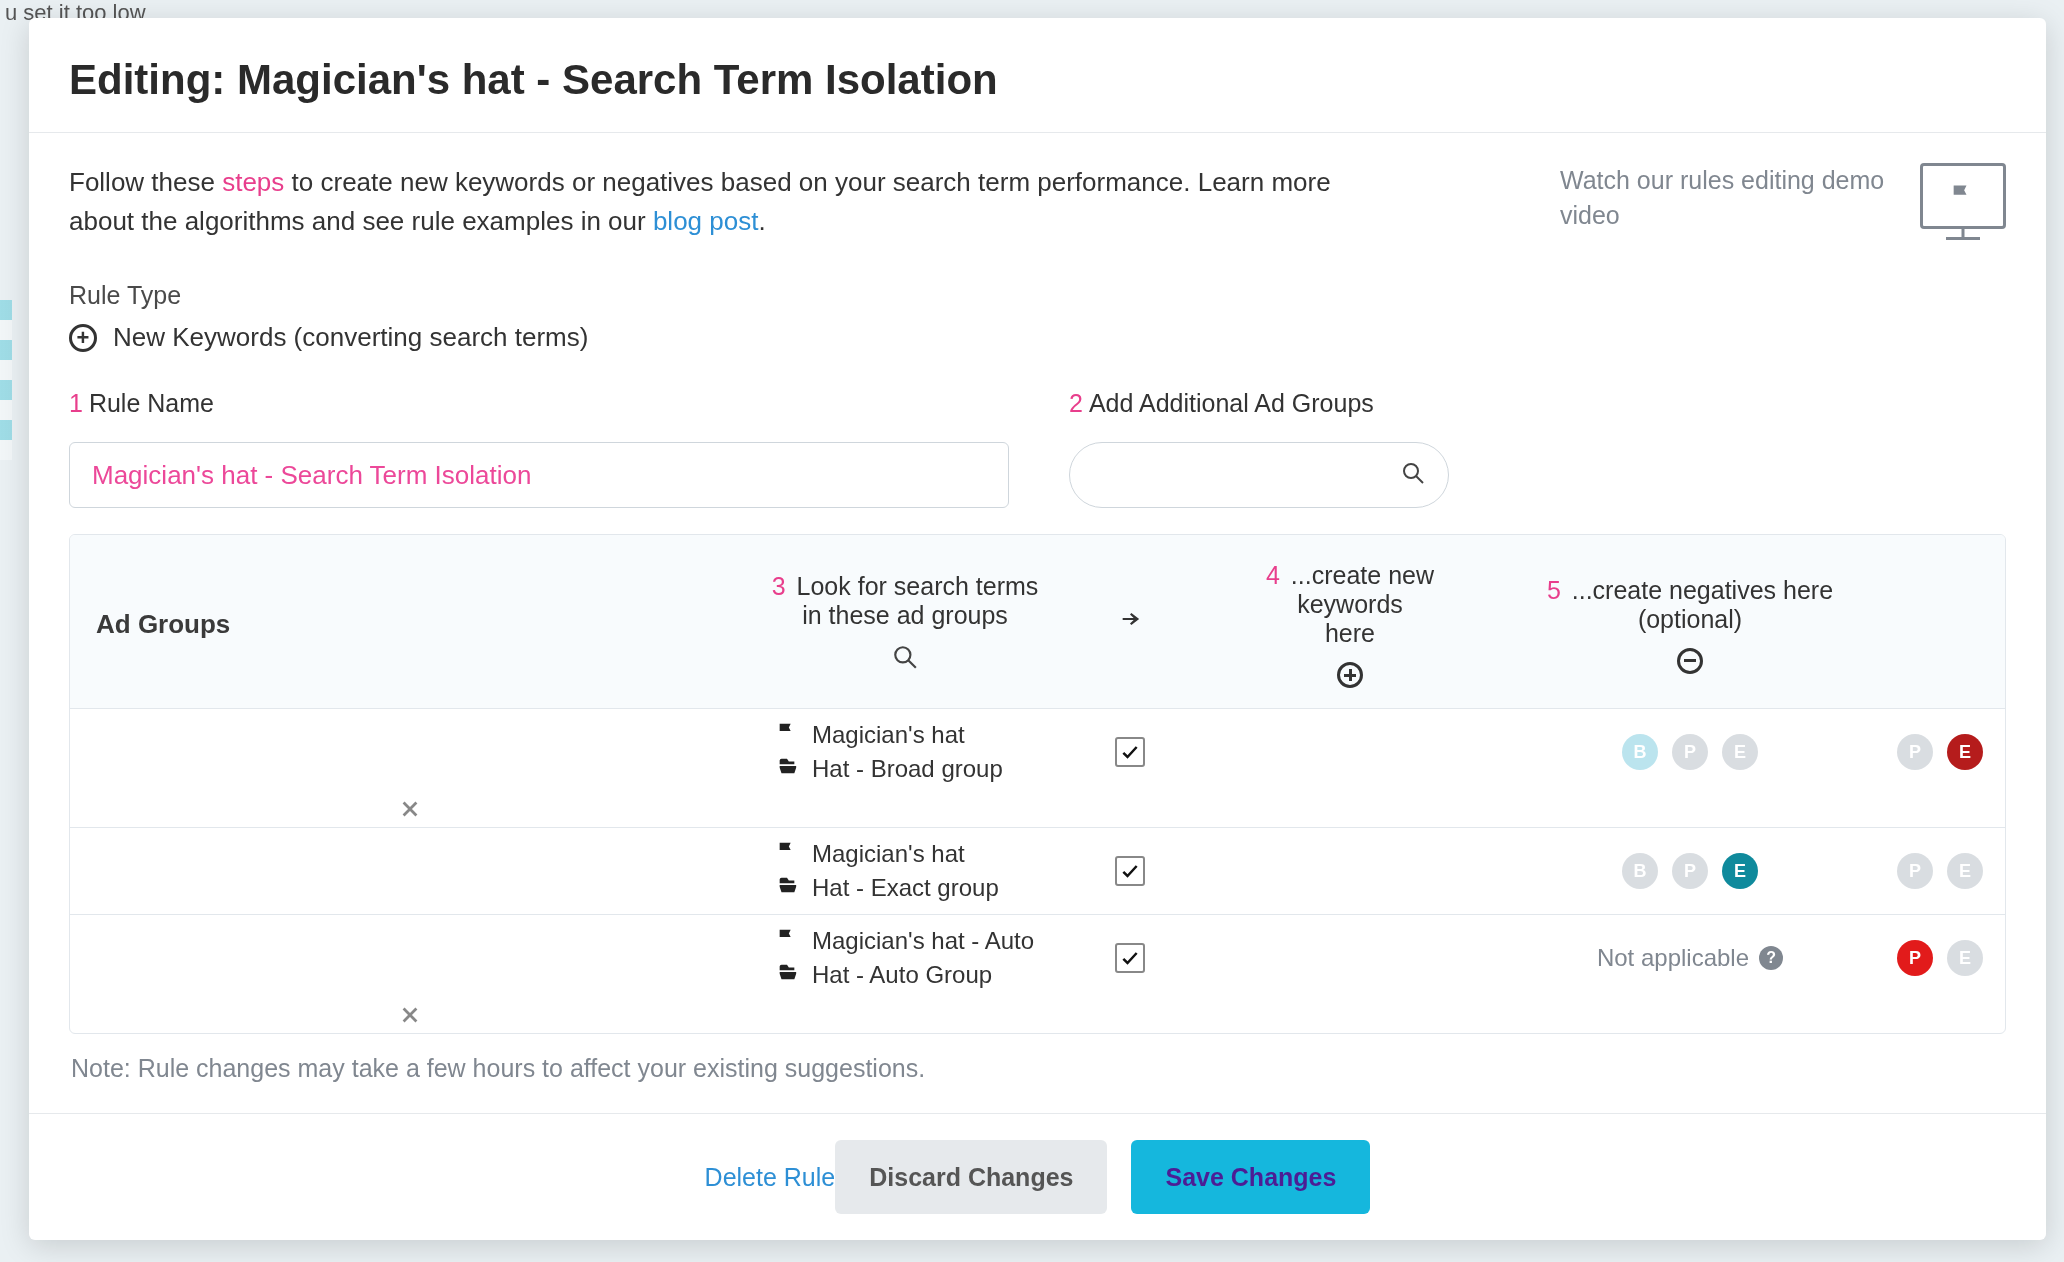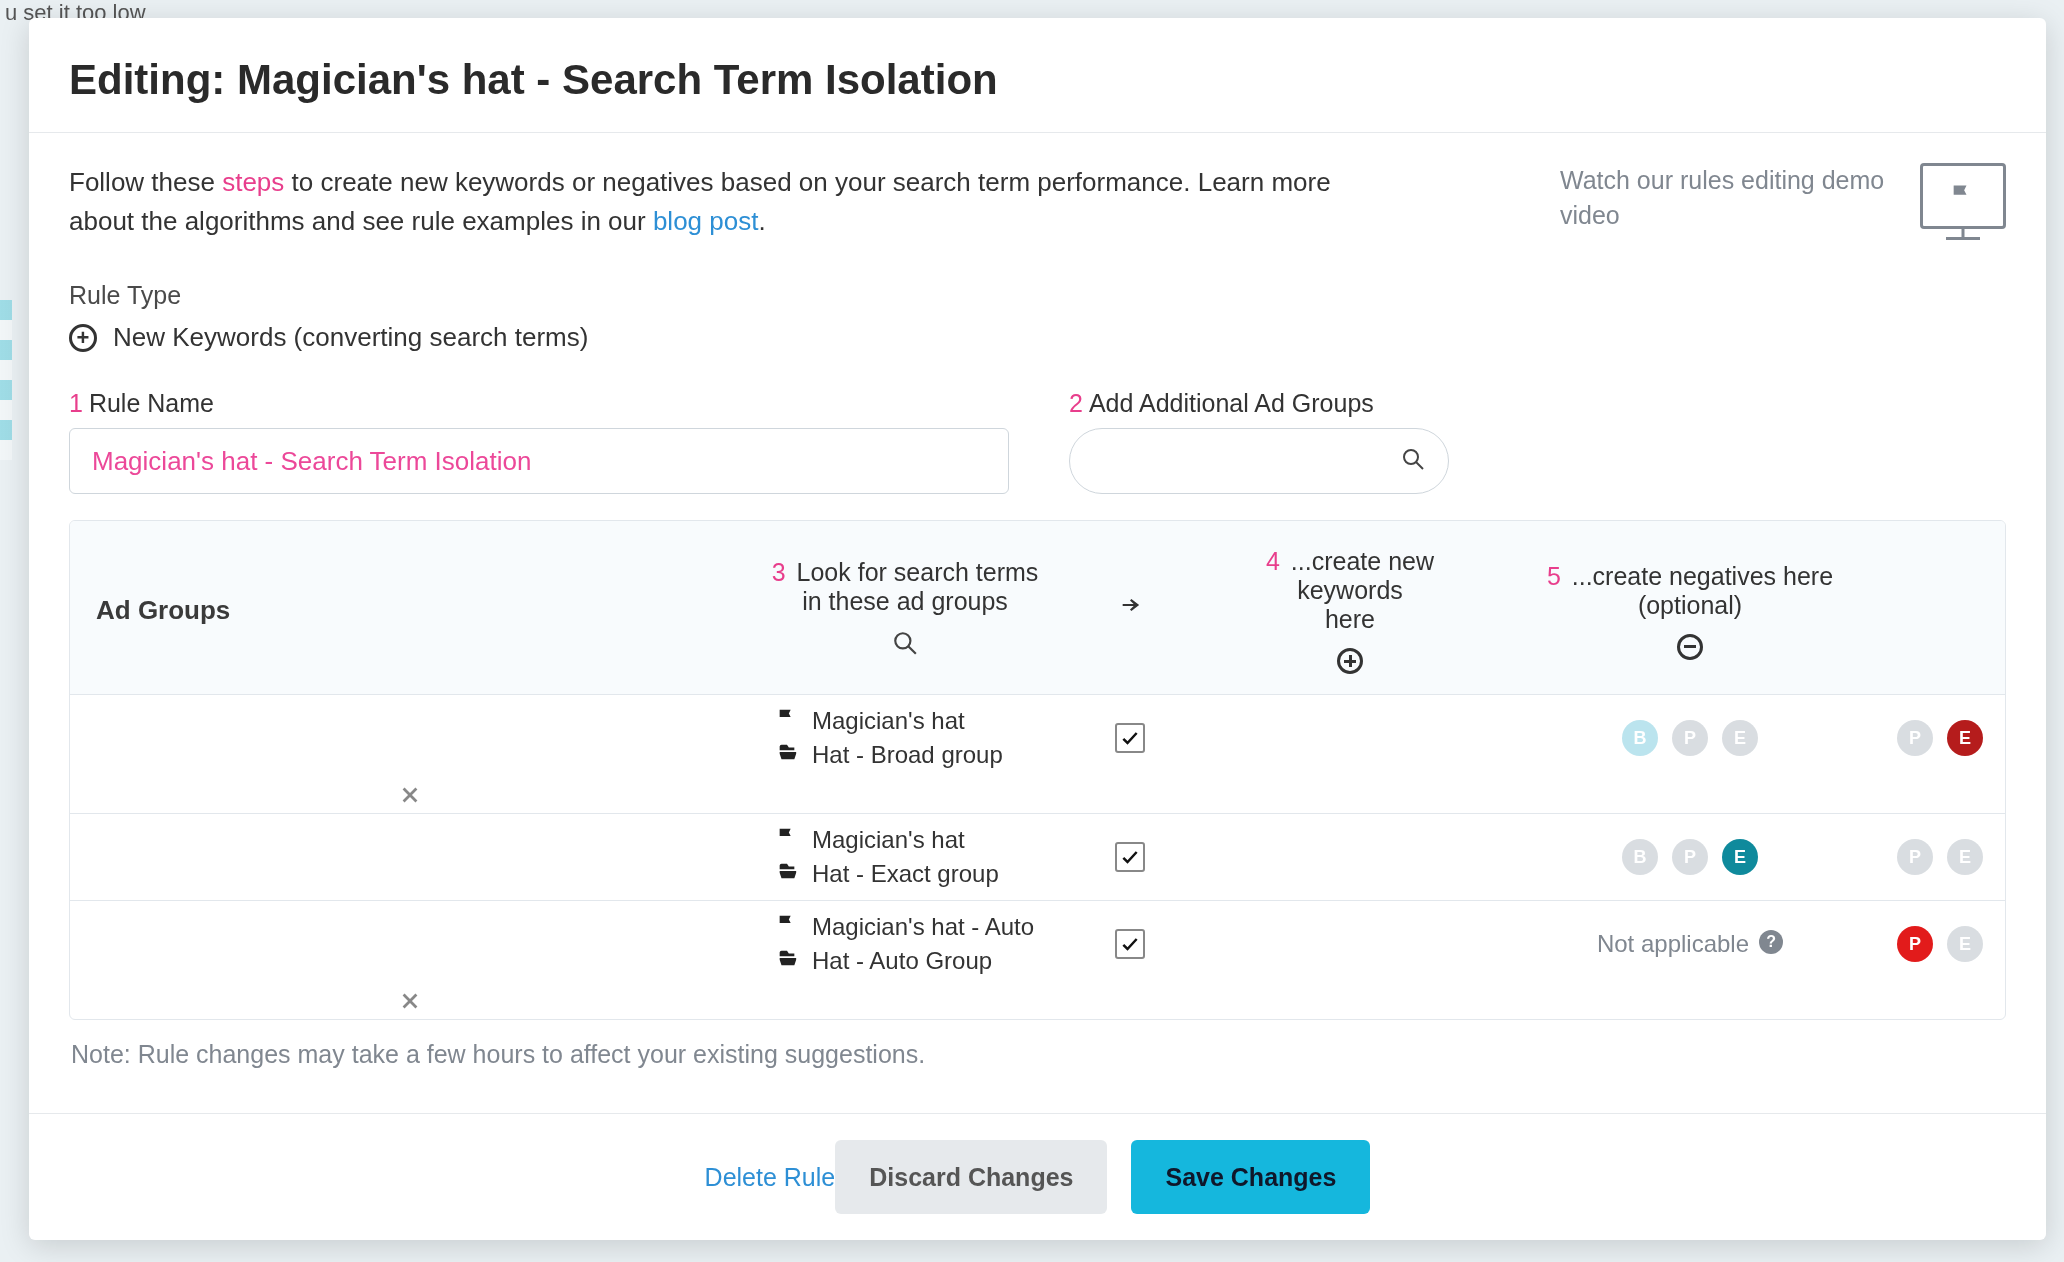--- a/index.html
+++ b/index.html
@@ -30,21 +30,21 @@
   .demo-text { color: #808790; font-size: 25px; max-width: 330px; line-height: 1.4; }
   .demo-icon-frame { width: 86px; height: 66px; border: 3px solid #808790; border-radius: 4px; position: relative; display:flex; align-items:center; justify-content:center;}
   .demo-icon-frame::after{content:""; position:absolute; bottom:-14px; left:50%; transform:translateX(-50%); width:34px; height:3px; background:#808790;}
   .demo-icon-frame::before{content:""; position:absolute; bottom:-11px; left:50%; transform:translateX(-50%); width:3px; height:11px; background:#808790;}
   .demo-icon-frame svg{width:34px;height:28px;fill:#808790;}
   .rule-type { margin-bottom: 36px; }
   .rule-type-label { font-size: 25px; color: #4a4a4a; margin-bottom: 12px; }
   .rule-type-value { display: flex; align-items: center; gap: 16px; font-size: 26px; color: #333; }
   .plus-circle-icon { width: 28px; height: 28px; border: 3px solid #333; border-radius: 50%; display:flex;align-items:center;justify-content:center;font-size:22px;font-weight:700;line-height:1;}
   .step-row { display: flex; gap: 60px; margin-bottom: 26px; }
-  .step-block { display:flex; flex-direction:column; gap:10px; }
+  .step-block { display:flex; flex-direction:column; gap:24px; }
   .step-label { font-size: 25px; color: #333; }
   .step-label .num { color: #e83e8c; margin-right: 6px; font-weight: 400;}
   .text-input {
     width: 940px; height: 66px; border: 1px solid #cfd6dc; border-radius: 6px;
     padding: 0 22px; font-size: 26px; color: #ec4899; outline: none; background:#fff;
   }
   .search-wrap { position: relative; width: 380px; }
   .search-input {
     width: 100%; height: 66px; border: 1px solid #cfd6dc; border-radius: 33px;
     padding: 0 60px 0 26px; font-size: 26px; background:#fff;
@@ -84,33 +84,33 @@
   .check-cell { display:flex; justify-content:center; }
   .chk { width:30px; height:30px; background:#fff; border:2px solid #888; border-radius:3px; display:flex;align-items:center;justify-content:center;cursor:pointer;}
   .chk svg{width:20px;height:20px;stroke:#111;stroke-width:3;fill:none;}
   .badge-cell { display:flex; justify-content:center; gap:14px; align-items:center;}
   .badge { width:36px;height:36px;border-radius:50%;display:flex;align-items:center;justify-content:center;font-size:18px;font-weight:700;cursor:pointer;}
   .badge.off { background:#d9dde1; color:#fff;}
   .badge.b-light { background:#bbe4ee; color:#fff;}
   .badge.teal { background:#0f8a9c; color:#fff;}
   .badge.red-e { background:#b51c1c; color:#fff;}
   .badge.red-p { background:#e21b1b; color:#fff;}
-  .na-text { color:#808790; font-size:24px; display:flex;align-items:flex-start;gap:10px;}
+  .na-text { color:#808790; font-size:24px; display:flex;align-items:center;gap:10px;}
   .q-icon{width:24px;height:24px;border-radius:50%;background:#808790;color:#fff;display:flex;align-items:center;justify-content:center;font-size:16px;font-weight:700;}
   .remove-cell{display:flex;justify-content:center;color:#888;font-size:28px;cursor:pointer;}
   .remove-cell svg{width:22px;height:22px;fill:#888;}
   .note { font-size:25px; color:#808790; margin: 14px 0 0 2px;}
   .modal-footer {
     border-top: 1px solid #e6e9ec; padding: 26px 36px; display:flex; align-items:center; justify-content:center;
   }
   .delete-link { color:#2d8fd5; font-size:25px; cursor:pointer;}
   .footer-right { display:flex; gap:24px;}
   .btn { height:74px; padding:0 34px; border:none; border-radius:6px; font-size:25px; font-weight:600; cursor:pointer;}
   .btn.secondary { background:#e6e9ec; color:#555;}
-  .btn.primary { background:#15b7dd; color:#0f172a;}
+  .btn.primary { background:#15b7dd; color:#4c1d95;}
 </style>
 </head>
 <body>
 
 <div class="backdrop">
   <div class="toptext">u set it too low</div>
   <div class="wave"></div>
 </div>
 
 <div class="modal">

